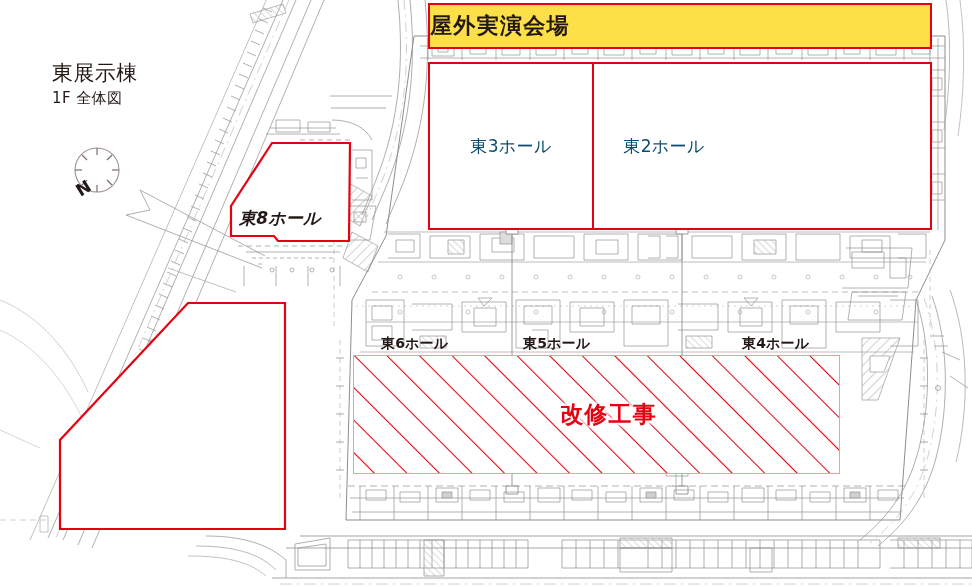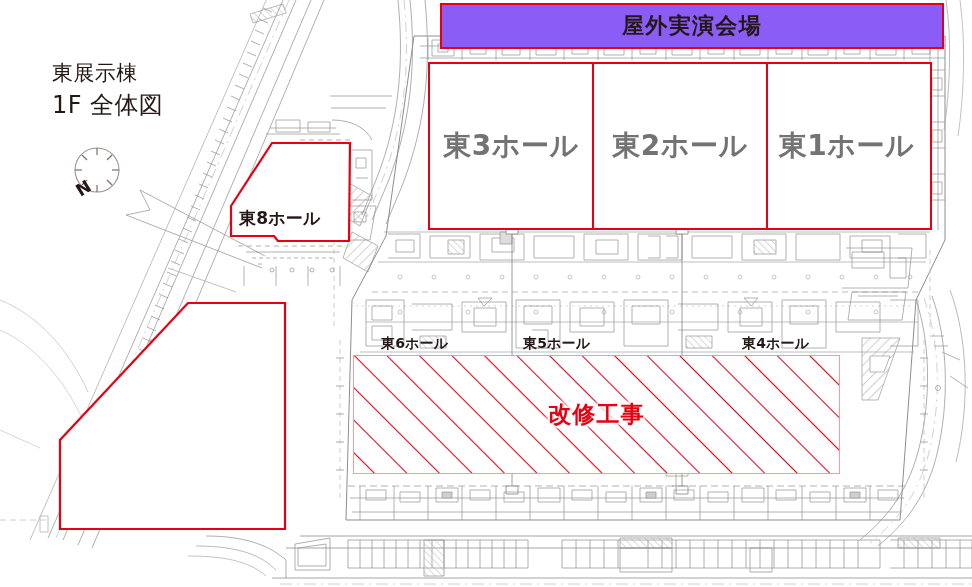--- a/index.html
+++ b/index.html
@@ -20,34 +20,34 @@
   
   .title-block{
     position:absolute;left:52px;top:58px;
     line-height:1.45;
     color:#231815;
     font-size:21px;
     font-weight:normal;
     letter-spacing:.02em;
     white-space:nowrap;
   }
-  .title-block .l2{font-size:24px;}
+  .title-block .l2{font-size:15px;}
 
   .compass{
     position:absolute;left:66px;top:142px;
     width:60px;height:58px;
   }
 
   
   .banner{
     position:absolute;
-    left:440px;top:3px;width:500px;height:42px;
+    left:428px;top:3px;width:500px;height:42px;
     border:2.4px solid #e60012;
-    background:#8b5cf6;
-    display:flex;align-items:center;justify-content:center;
+    background:#fde047;
+    display:flex;align-items:center;
   }
   .banner span{
     font-size:22px;font-weight:bold;color:#231815;
     letter-spacing:.06em;
   }
 
   .hallrow{
     position:absolute;
     left:428px;top:62px;width:500px;height:164px;
     border:2.4px solid #e60012;
@@ -56,48 +56,49 @@
   }
   .hallrow .cell{
     flex:0 0 auto;
     display:flex;align-items:center;justify-content:center;
     border-right:2.4px solid #e60012;
     height:100%;
     box-sizing:border-box;
   }
   .hallrow .cell:last-child{border-right:none;}
   .hallrow .cell.c3{width:164px;}
-  .hallrow .cell.c2{width:174px;}
+  .hallrow .cell.c2{width:140px;}
   .hallrow .cell.c1{width:157px;}
   .hallrow .cell span{
-    font-size:28px;font-weight:bold;color:#737373;
+    font-size:17px;font-weight:normal;color:#0c4a6e;
     letter-spacing:.02em;white-space:nowrap;
   }
 
   
   .poly-svg{position:absolute;left:0;top:0;width:972px;height:587px;pointer-events:none;}
   .poly-label{
     position:absolute;
     font-weight:bold;color:#231815;
     white-space:nowrap;
+    font-style:italic;
   }
   #label-h8{left:239px;top:207px;font-size:17px;letter-spacing:.01em;}
   #label-h7{left:137px;top:408px;font-size:24px;letter-spacing:.02em;}
 
   
   .renov{
     position:absolute;
     left:353px;top:355px;width:485px;height:117px;
     border:1.6px solid #f29c9f;
     background:#ffffff;
     overflow:hidden;
   }
   .renov .hatch{position:absolute;left:0;top:0;width:100%;height:100%;}
   .renov .renov-text{
-    position:absolute;left:0;top:0;width:100%;height:100%;
+    position:absolute;left:12px;top:0;width:100%;height:100%;
     display:flex;align-items:center;justify-content:center;text-align:right;
   }
   .renov .renov-text span{
     font-size:23px;font-weight:bold;color:#e60012;
     letter-spacing:.05em;
     text-shadow:0 0 4px #fff,0 0 4px #fff,0 0 6px #fff,0 0 8px #fff,
                 1px 0 3px #fff,-1px 0 3px #fff,0 1px 3px #fff,0 -1px 3px #fff;
   }
 
   .renov-hall-label{
@@ -578,23 +579,20 @@
     <span>屋外実演会場</span>
   </div>
 
   <div class="hallrow">
     <div class="cell c3">
       <span>東3ホール</span>
     </div>
     <div class="cell c2">
       <span>東2ホール</span>
     </div>
-    <div class="cell c1">
-      <span>東1ホール</span>
-    </div>
   </div>
 
   <div class="renov">
     <svg class="hatch" viewBox="0 0 485 117" preserveAspectRatio="none" xmlns="http://www.w3.org/2000/svg">
       <defs>
         <pattern id="renovHatch" width="23" height="23" patternUnits="userSpaceOnUse" patternTransform="rotate(-45)">
           <line x1="0" y1="0" x2="0" y2="23" stroke="#e60012" stroke-width="2.1"></line>
         </pattern>
       </defs>
       <rect x="0" y="0" width="485" height="117" fill="url(#renovHatch)"></rect>

